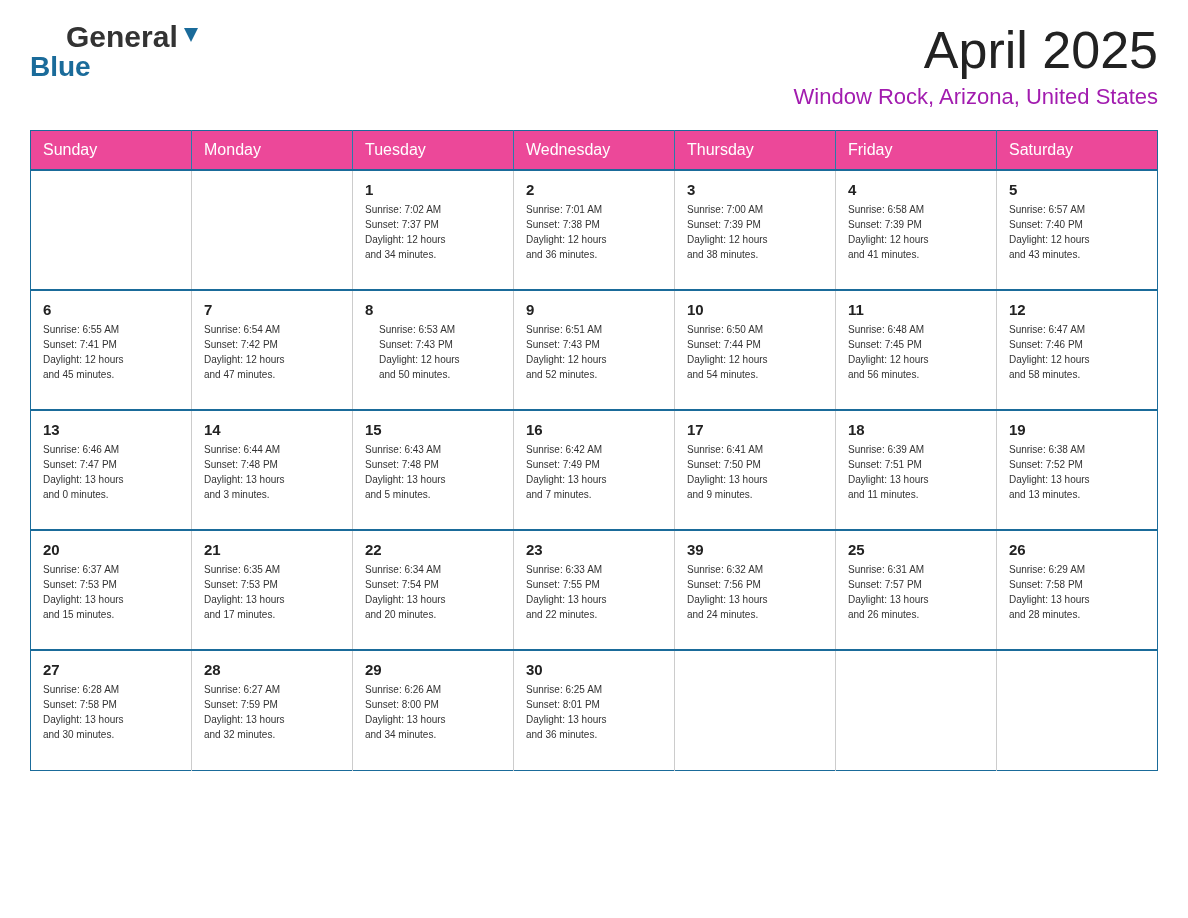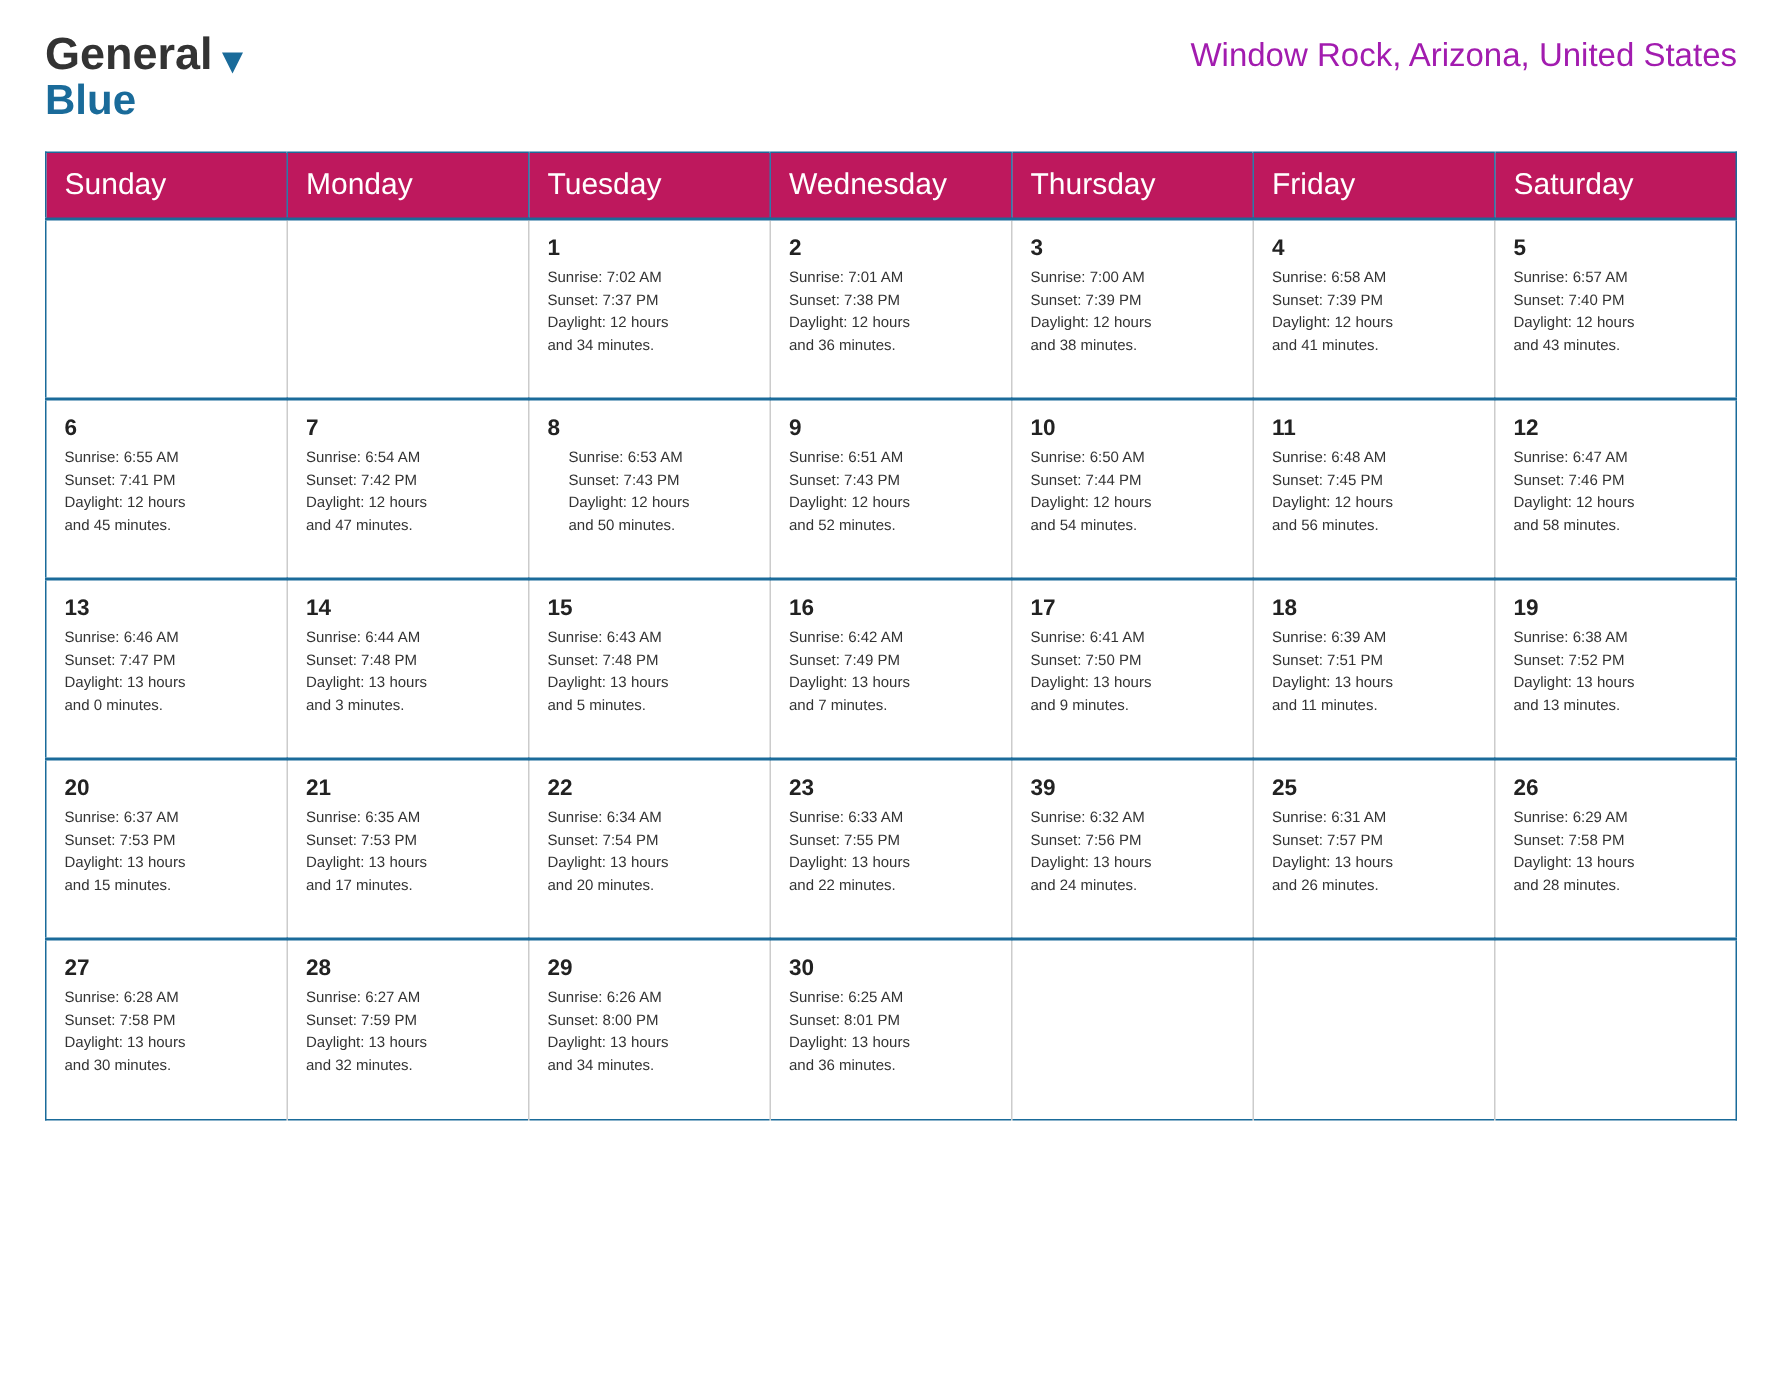--- a/index.html
+++ b/index.html
@@ -28,25 +28,25 @@
       font-size: 22px;
       color: #a21caf;
       margin-top: 4px;
     }
     .calendar {
       width: 100%;
       border-collapse: collapse;
       border: 1.5px solid #1a6b9a;
     }
     .calendar thead th {
-      background-color: #be185d;
+      background-color: #ec4899;
       color: #fff;
       padding: 10px 12px;
       text-align: left;
-      font-size: 20px;
+      font-size: 16px;
       font-weight: normal;
       border-right: 1px solid #2a7aaa;
     }
     .calendar thead th:last-child {
       border-right: none;
     }
     .calendar tbody tr {
       border-top: 2px solid #1a6b9a;
     }
     .calendar tbody td {
@@ -93,30 +93,31 @@
       color: #1a6b9a;
       line-height: 1;
     }
   </style>
 </head>
 <body>
 
 <div class="header">
   <div class="logo-container">
     <div class="logo-name">
-      <div style="display:flex; align-items:flex-end;">
+      <div style="display:flex; align-items:center;margin-left:36px;">
         <span class="logo-general">General</span>
         <svg width="22" height="22" viewBox="0 0 22 22" style="margin-left:2px; margin-top:-4px;">
           <polygon points="4,4 18,4 11,18" fill="#1a6b9a"></polygon>
         </svg>
       </div>
       <span class="logo-blue-text">Blue</span>
     </div>
   </div>
   <div class="title-block">
+    <div class="month-title">April 2025</div>
     <div class="location-title">Window Rock, Arizona, United States</div>
   </div>
 </div>
 
 <table class="calendar">
   <thead>
     <tr>
     <th>Sunday</th>
         <th>Monday</th>
         <th>Tuesday</th>

